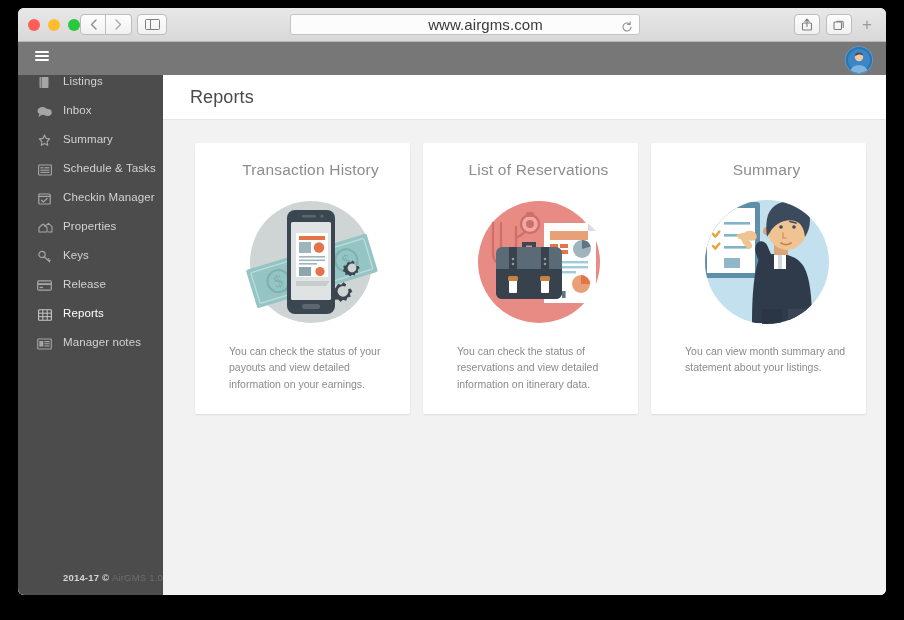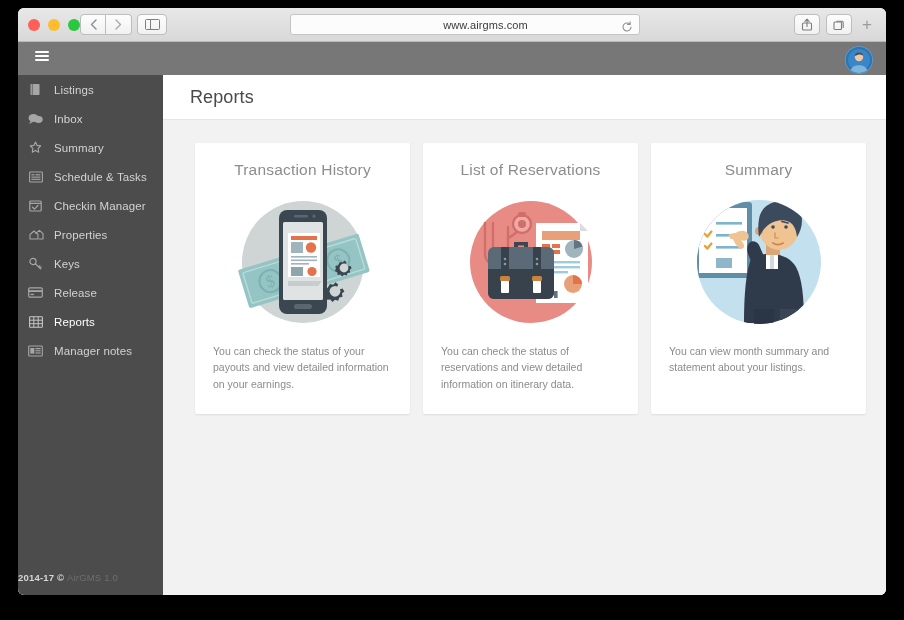--- a/index.html
+++ b/index.html
@@ -72,21 +72,21 @@
 
   #address-bar {
     position: absolute; left: 272px; top: 6px;
     width: 350px; height: 21px;
     background: #fcfcfc;
     border: 1px solid #c4c4c4;
     border-radius: 3px;
     display: flex; align-items: center; justify-content: center;
   }
   #address-url {
-    font-size: 11px; color: #3a3a3a;
+    font-size: 15px; color: #3a3a3a;
     letter-spacing: 0.1px;
     margin-left: 41px;
   }
   #reload-icon {
     position: absolute; right: 6px; top: 4px;
     width: 12px; height: 12px;
     color: #8f8f8f;
   }
 
   .tb-right {
@@ -136,41 +136,42 @@
     border: 1px solid rgba(255,255,255,0.25);
   }
 
   
   #sidebar {
     position: absolute; left: 0; top: 33px;
     width: 145px; bottom: 0;
     background: #4c4c4c;
   }
   .side-item {
-    display: flex; align-items: center;
+    display: flex; 
     height: 29px;
-    padding-left: 9px;
+    padding-left: 18px;
     cursor: pointer;
   }
   .side-icon {
     width: 17px; height: 15px;
     margin-right: 10px;
     display: flex; align-items: center; justify-content: center;
     color: #a6a6a6; flex: none;
   }
   .side-label {
     font-size: 11.5px; color: #d2d2d2;
     letter-spacing: 0.1px; white-space: nowrap;
   }
   .side-item.active .side-label { color: #ffffff; }
 
   #sidebar-footer {
     position: absolute; left: 0; right: 0; bottom: 12px;
-    text-align: left;
+    text-align: right;
     font-size: 9.5px;
+    padding-left: 20px;
   }
   #footer-copyright { color: #d6d6d6; font-weight: bold; letter-spacing: 0.2px; }
   #footer-version { color: #6e6e6e; letter-spacing: 0.2px; }
 
   
   #main {
     position: absolute; left: 145px; top: 33px; right: 0; bottom: 0;
     background: #f2f2f2;
     overflow: hidden;
   }
@@ -189,21 +190,21 @@
   #cards-row {
     display: flex;
     gap: 13px;
     padding: 23px 20px 0 32px;
   }
   .report-card {
     width: 224px;
     background: #ffffff;
     border-radius: 2px;
     box-shadow: 0 1px 2px rgba(0,0,0,0.09);
-    padding: 18px 0 0 0;
+    padding: 18px 0 0 16px;
     cursor: pointer;
     display: flex; flex-direction: column;
     height: 271px;
   }
   .card-title {
     text-align: center;
     font-size: 15.5px;
     color: #8d8d8d;
     font-weight: normal;
     letter-spacing: 0.2px;

